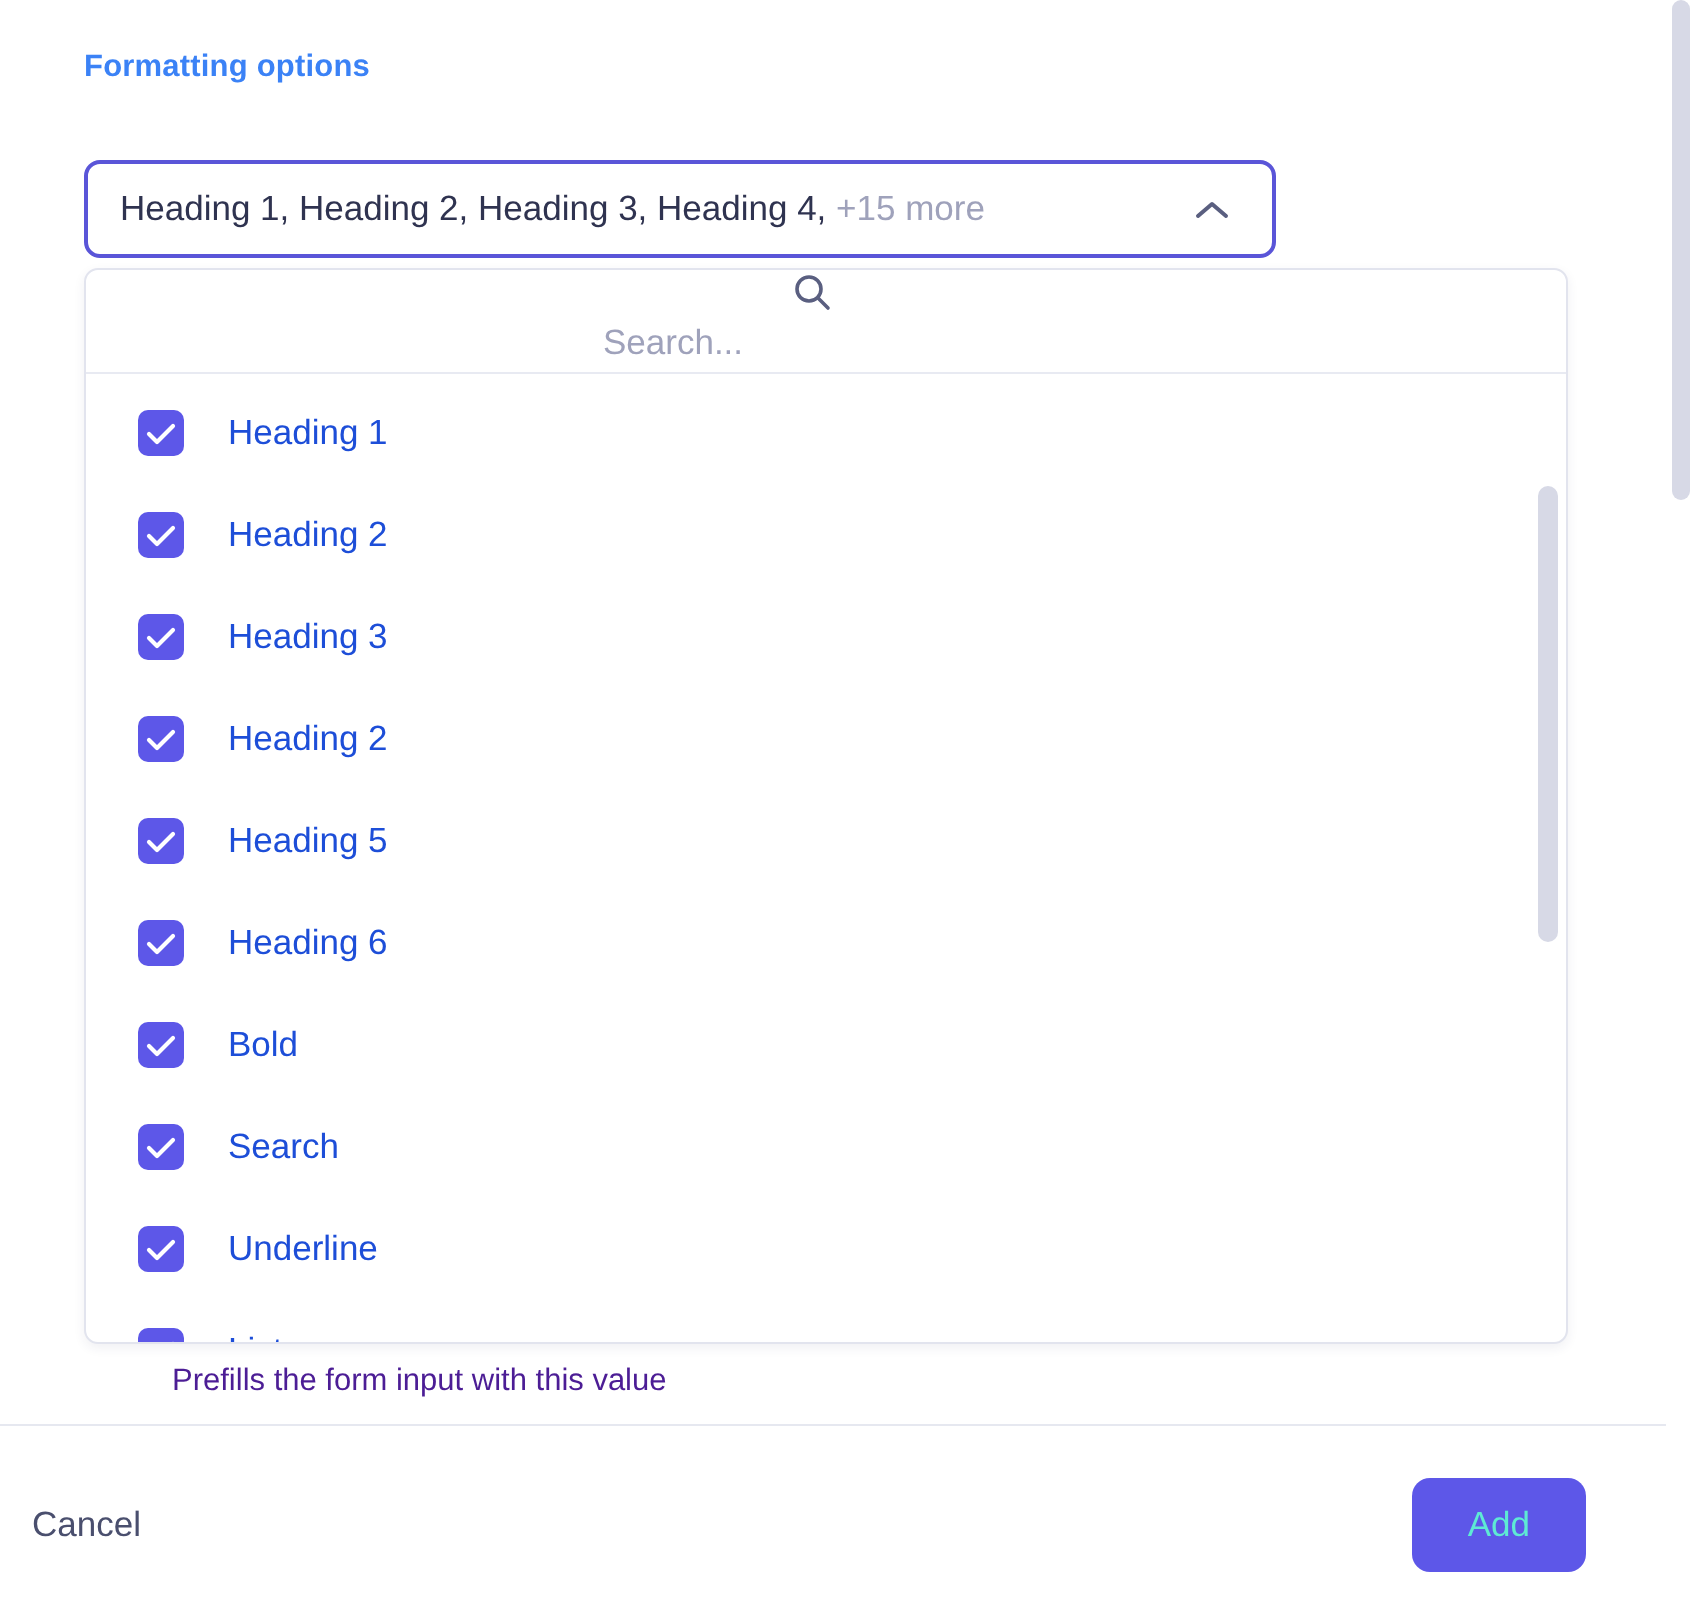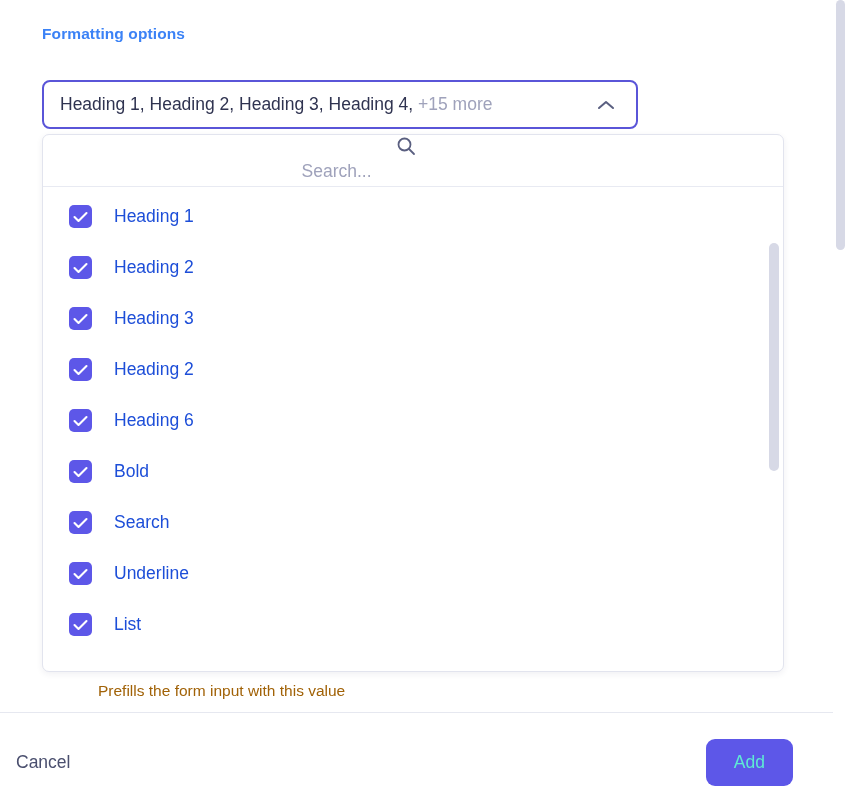--- a/index.html
+++ b/index.html
@@ -132,23 +132,23 @@
   }
   .list-scrollbar-thumb {
     position: absolute; left: 1px; top: 0;
     width: 10px; height: 228px;
     background: #d7d9e6;
     border-radius: 6px;
   }
 
   
   .help-text {
-    position: absolute; left: 98px; top: 682px;
+    position: absolute; left: 86px; top: 682px;
     font-size: 15.5px;
-    color: #a16207;
+    color: #4c1d95;
   }
 
   
   .footer-divider {
     position: absolute; left: 0; top: 712px;
     width: 833px; height: 1px;
     background: #e6e8f0;
   }
   .footer {
     position: absolute; left: 0; top: 713px;
@@ -245,20 +245,28 @@
 
       <div class="option-row">
         <span class="checkbox">
           <svg width="15" height="12" viewBox="0 0 15 12" fill="none">
             <path d="M1.5 6 L5.5 10 L13.5 2" stroke="#ffffff" stroke-width="2.1" stroke-linecap="round" stroke-linejoin="round"></path>
           </svg>
         </span>
         <span class="option-label">Heading 2</span>
       </div>
 
+      <div class="option-row">
+        <span class="checkbox">
+          <svg width="15" height="12" viewBox="0 0 15 12" fill="none">
+            <path d="M1.5 6 L5.5 10 L13.5 2" stroke="#ffffff" stroke-width="2.1" stroke-linecap="round" stroke-linejoin="round"></path>
+          </svg>
+        </span>
+        <span class="option-label">Heading 5</span>
+      </div>
 
       <div class="option-row">
         <span class="checkbox">
           <svg width="15" height="12" viewBox="0 0 15 12" fill="none">
             <path d="M1.5 6 L5.5 10 L13.5 2" stroke="#ffffff" stroke-width="2.1" stroke-linecap="round" stroke-linejoin="round"></path>
           </svg>
         </span>
         <span class="option-label">Heading 6</span>
       </div>
 

